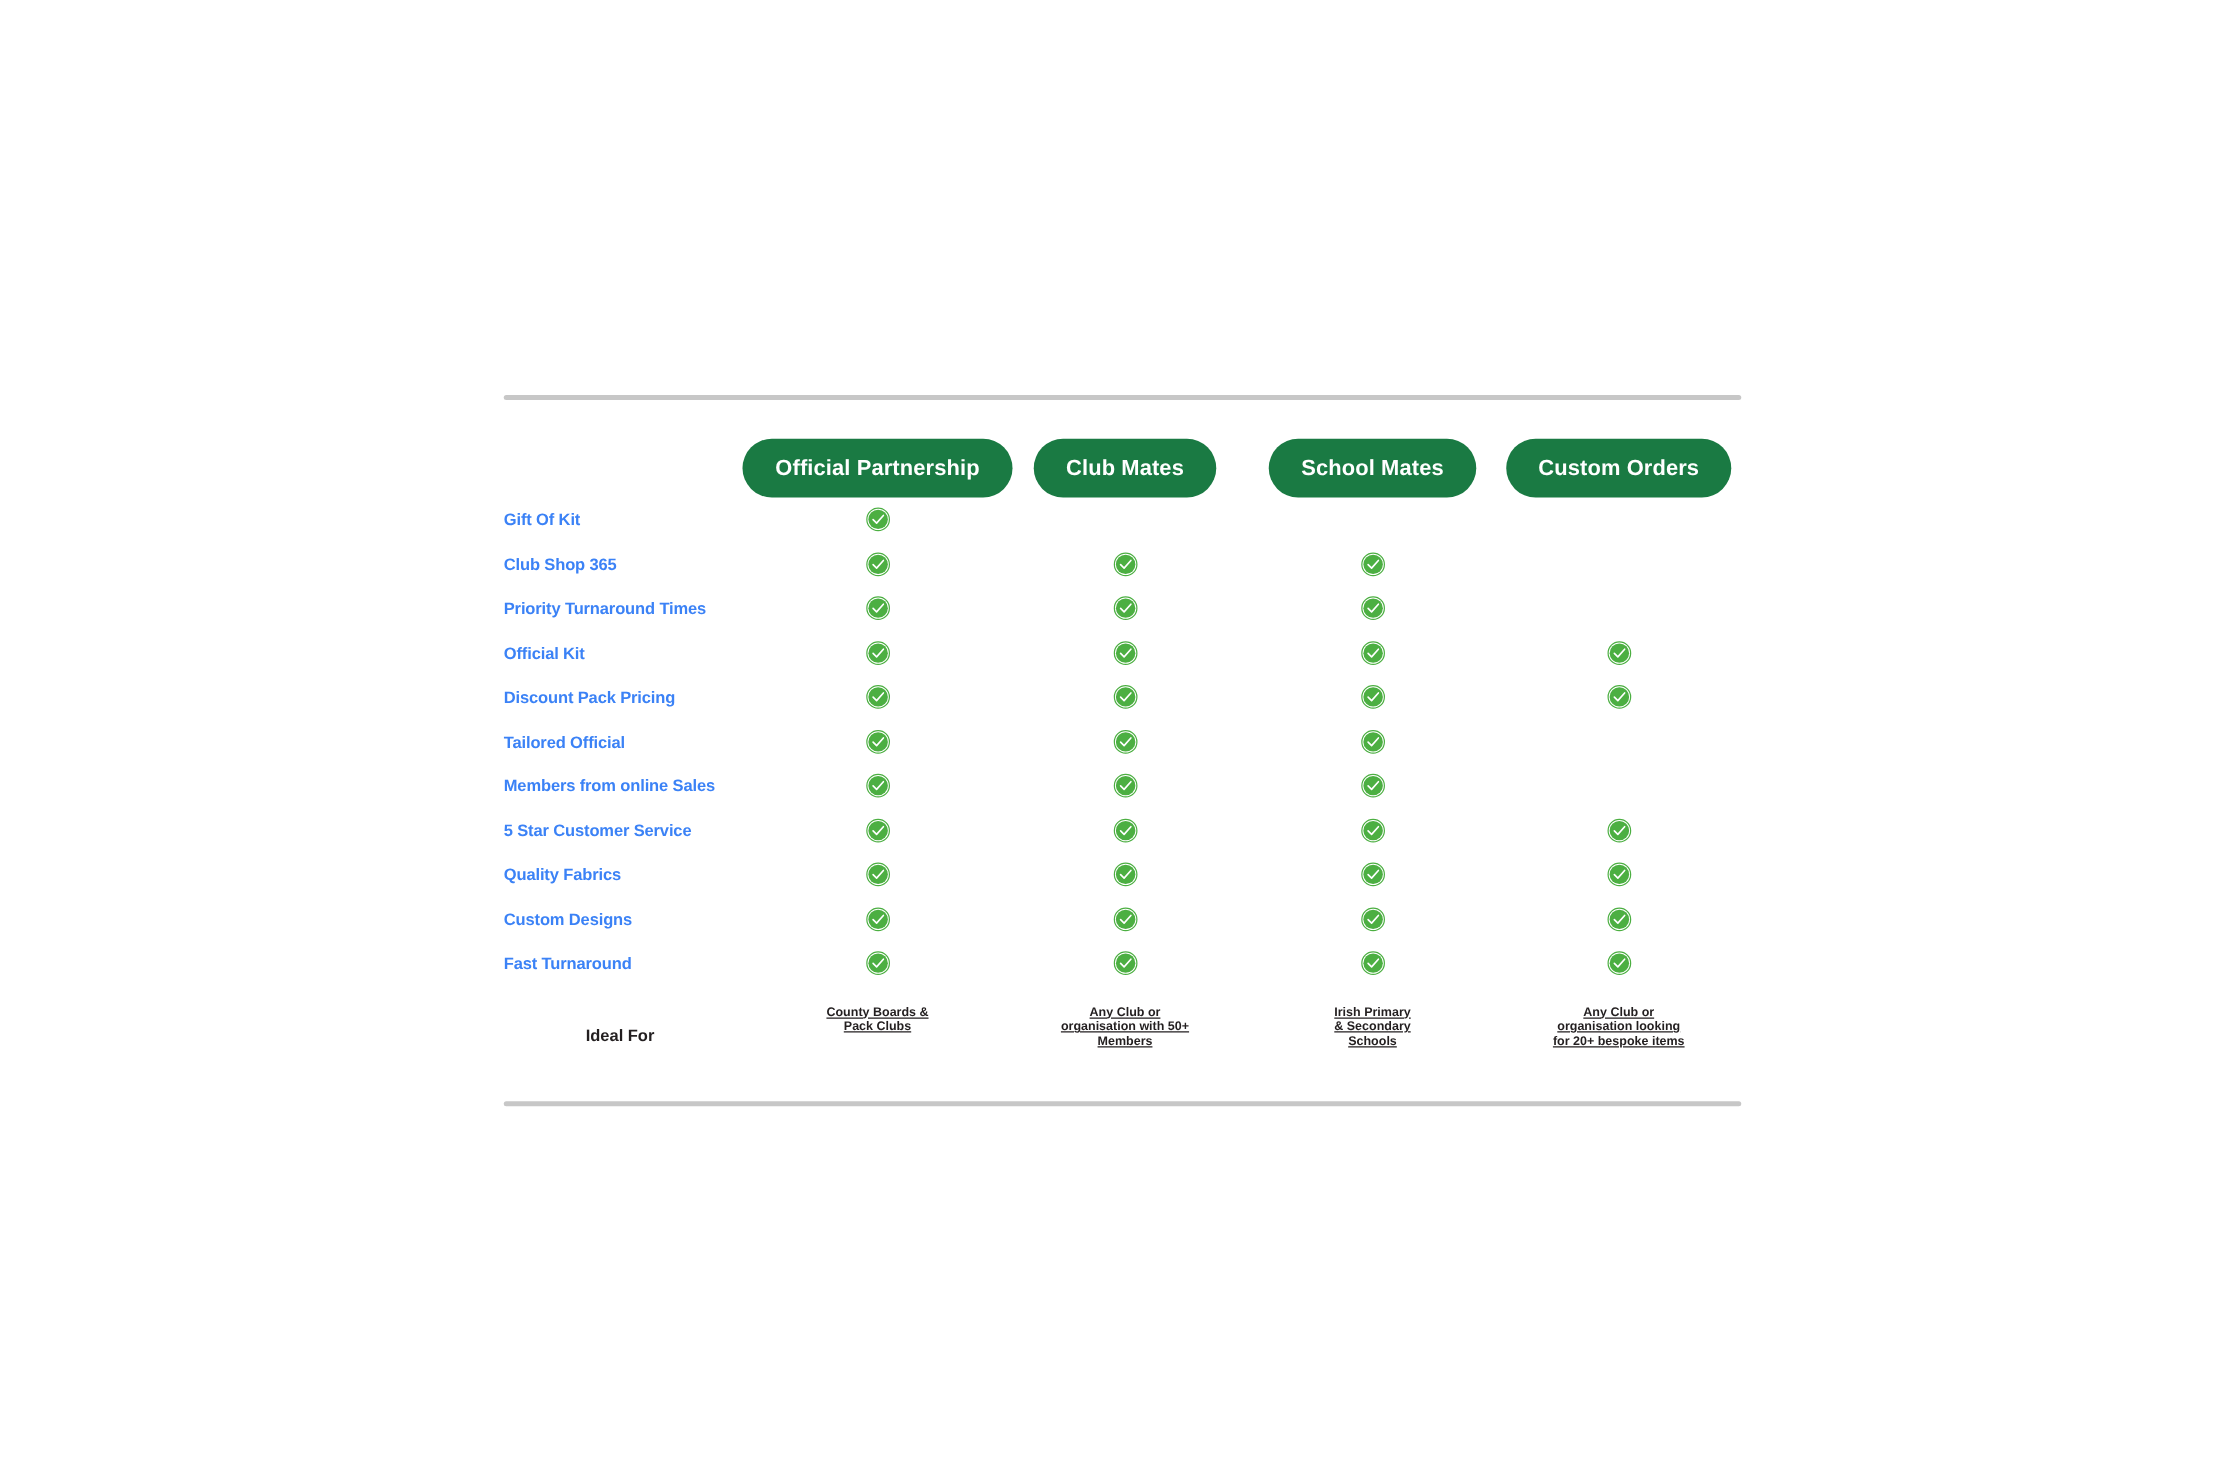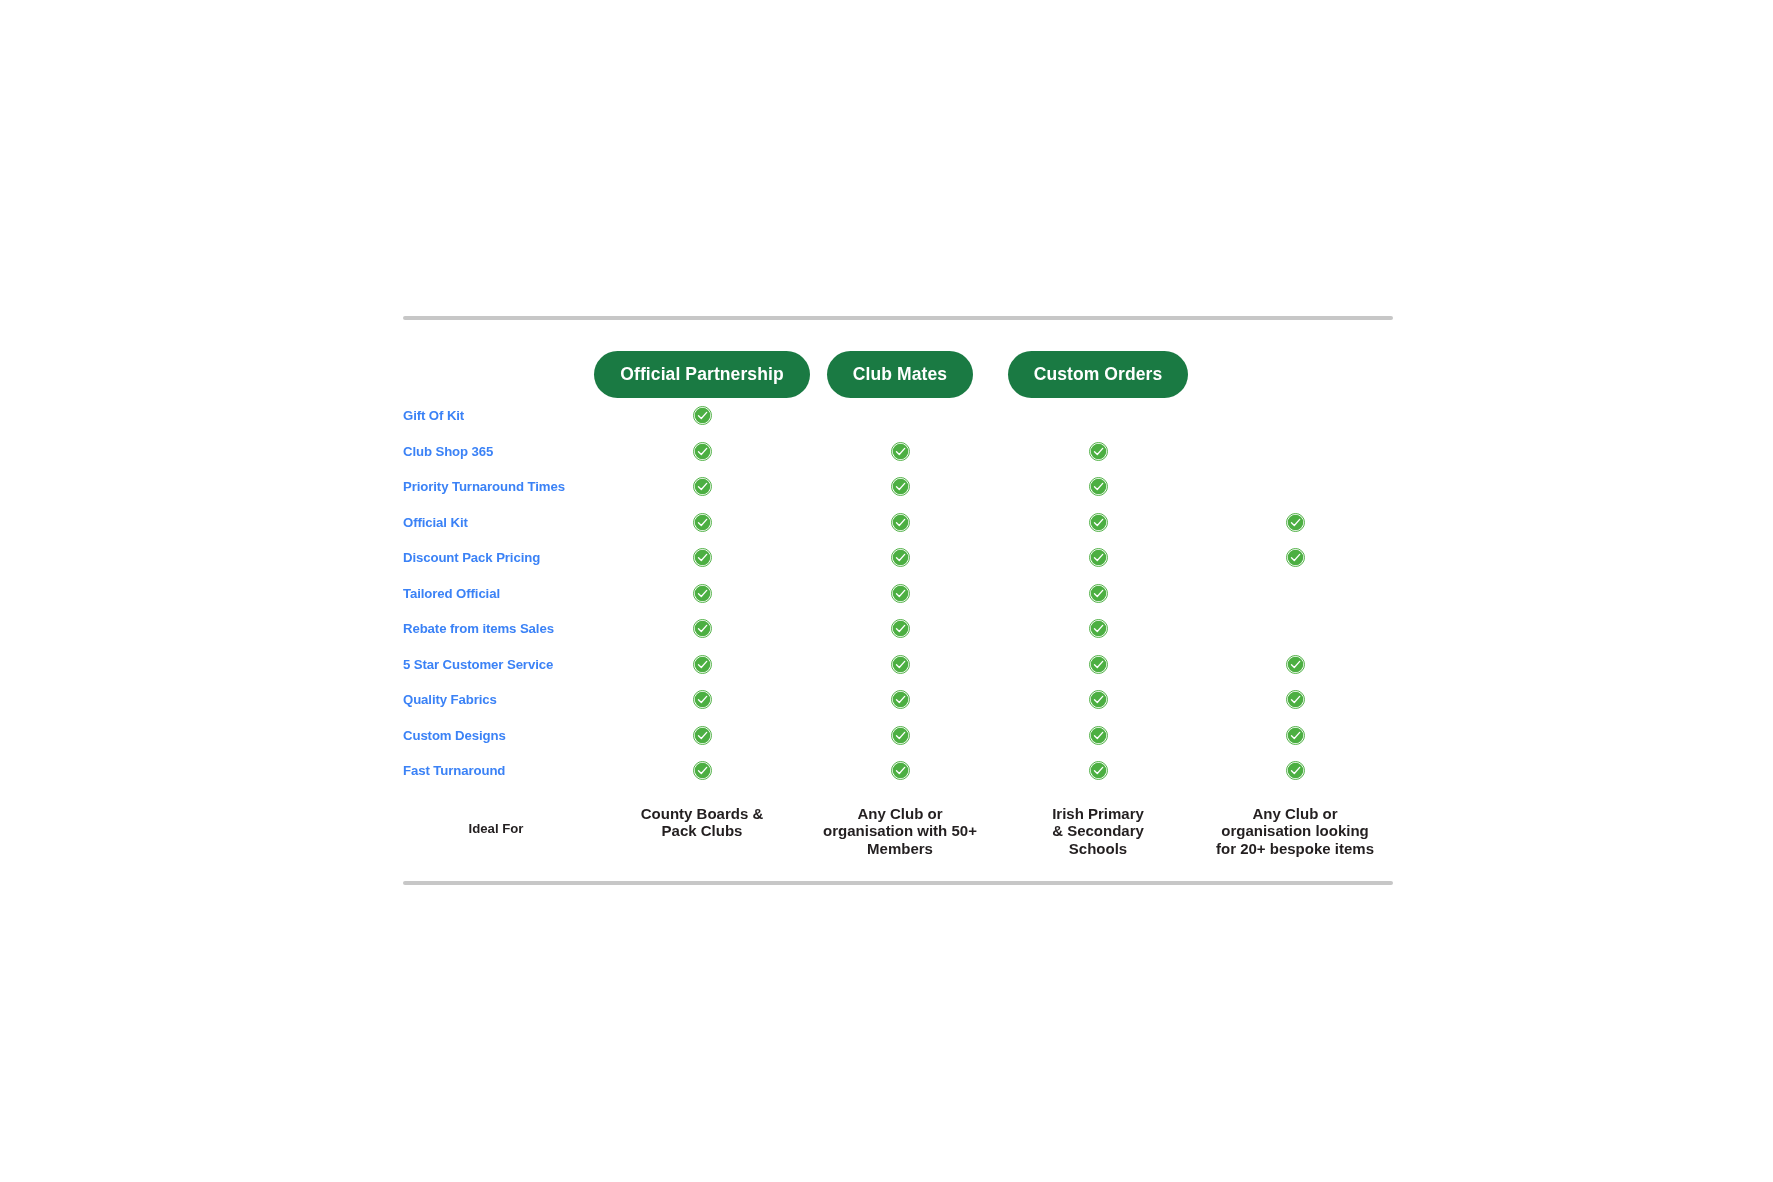--- a/index.html
+++ b/index.html
@@ -107,43 +107,47 @@
     text-align: center;
     padding-right: 14px;
     font-size: 13.2px;
     font-weight: bold;
     color: #231f20;
     padding-top: 16px;
     white-space: nowrap;
   }
   .footer-cell {
     text-align: center;
-    font-size: 15px;
+    font-size: 10px;
     font-weight: bold;
     line-height: 1.17;
     color: #231f20;
     padding: 0 4px;
+    text-decoration: underline;
   }
 </style>
 </head>
 <body>
 
 <div class="comparison-wrap">
 
   <div class="rule rule-top"></div>
 
   <div class="grid header-row">
     <div></div>
     <div class="header-cell">
       <span class="pill">Official Partnership</span>
     </div>
     <div class="header-cell">
       <span class="pill">Club Mates</span>
     </div>
     <div class="header-cell">
+      <span class="pill">School Mates</span>
+    </div>
+    <div class="header-cell">
       <span class="pill">Custom Orders</span>
     </div>
   </div>
 
   <div id="feature-rows">
       <div class="grid feature-row">
         <div class="feature-label">Gift Of Kit</div>
         <div class="cell">
           <svg class="check" viewBox="0 0 24 24">
             <circle cx="12" cy="12" r="11" fill="#ffffff"></circle>
@@ -316,21 +320,21 @@
             <circle cx="12" cy="12" r="10.3" fill="none" stroke="#4caf42" stroke-width="1.1"></circle>
             <circle cx="12" cy="12" r="8.9" fill="#4caf42"></circle>
             <path d="M7.4 12.2 L10.6 15.4 L16.8 8.4" fill="none" stroke="#ffffff" stroke-width="1.5" stroke-linecap="round" stroke-linejoin="round"></path>
           </svg>
         </div>
         <div class="cell">
           <span class="check-empty"></span>
         </div>
       </div>
       <div class="grid feature-row">
-        <div class="feature-label">Rebate from items Sales</div>
+        <div class="feature-label">Members from online Sales</div>
         <div class="cell">
           <svg class="check" viewBox="0 0 24 24">
             <circle cx="12" cy="12" r="11" fill="#ffffff"></circle>
             <circle cx="12" cy="12" r="10.3" fill="none" stroke="#4caf42" stroke-width="1.1"></circle>
             <circle cx="12" cy="12" r="8.9" fill="#4caf42"></circle>
             <path d="M7.4 12.2 L10.6 15.4 L16.8 8.4" fill="none" stroke="#ffffff" stroke-width="1.5" stroke-linecap="round" stroke-linejoin="round"></path>
           </svg>
         </div>
         <div class="cell">
           <svg class="check" viewBox="0 0 24 24">

